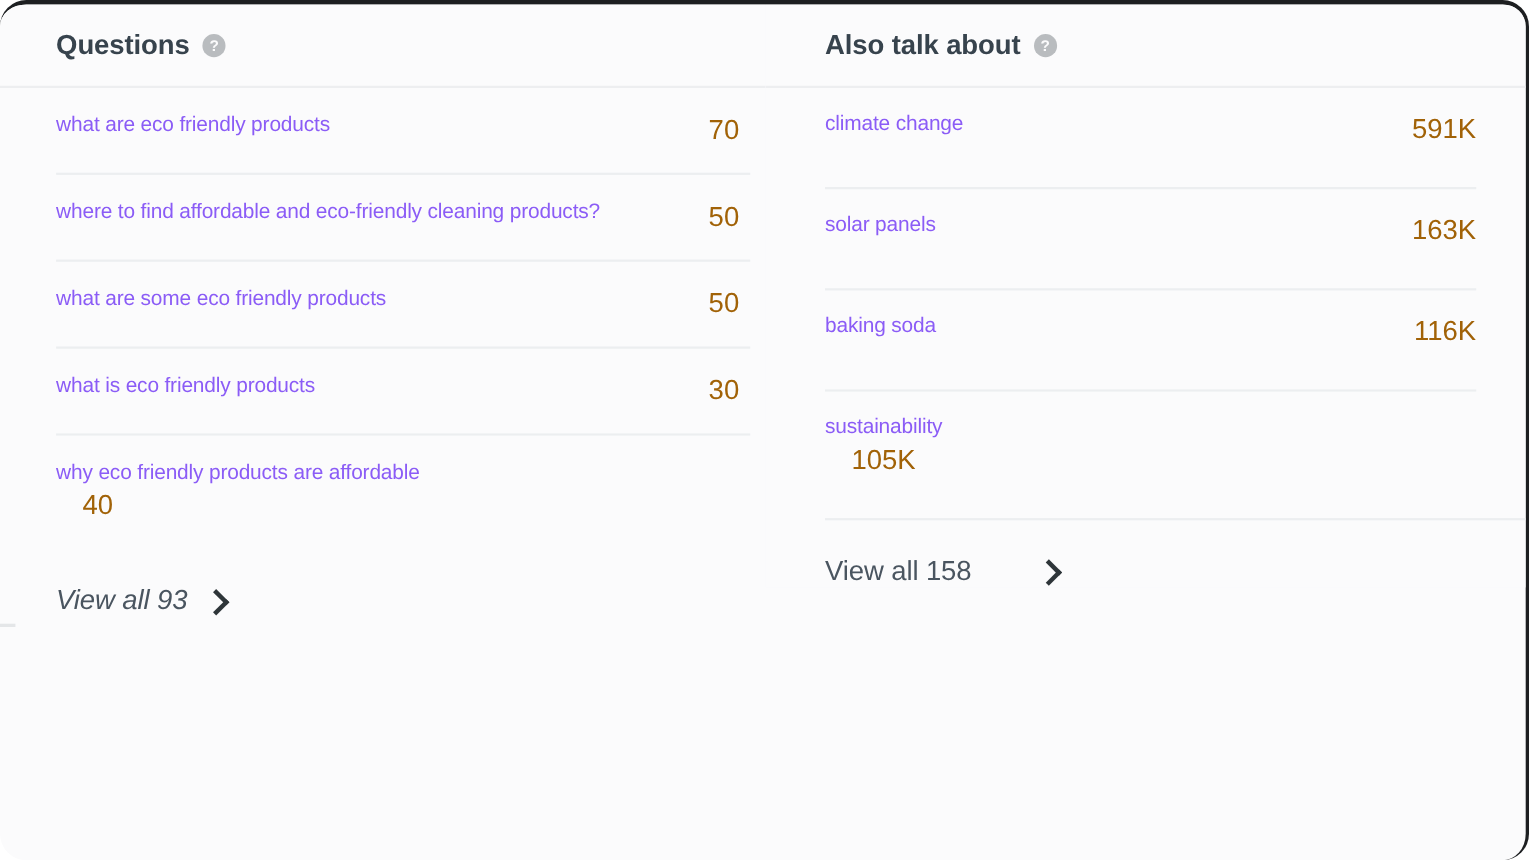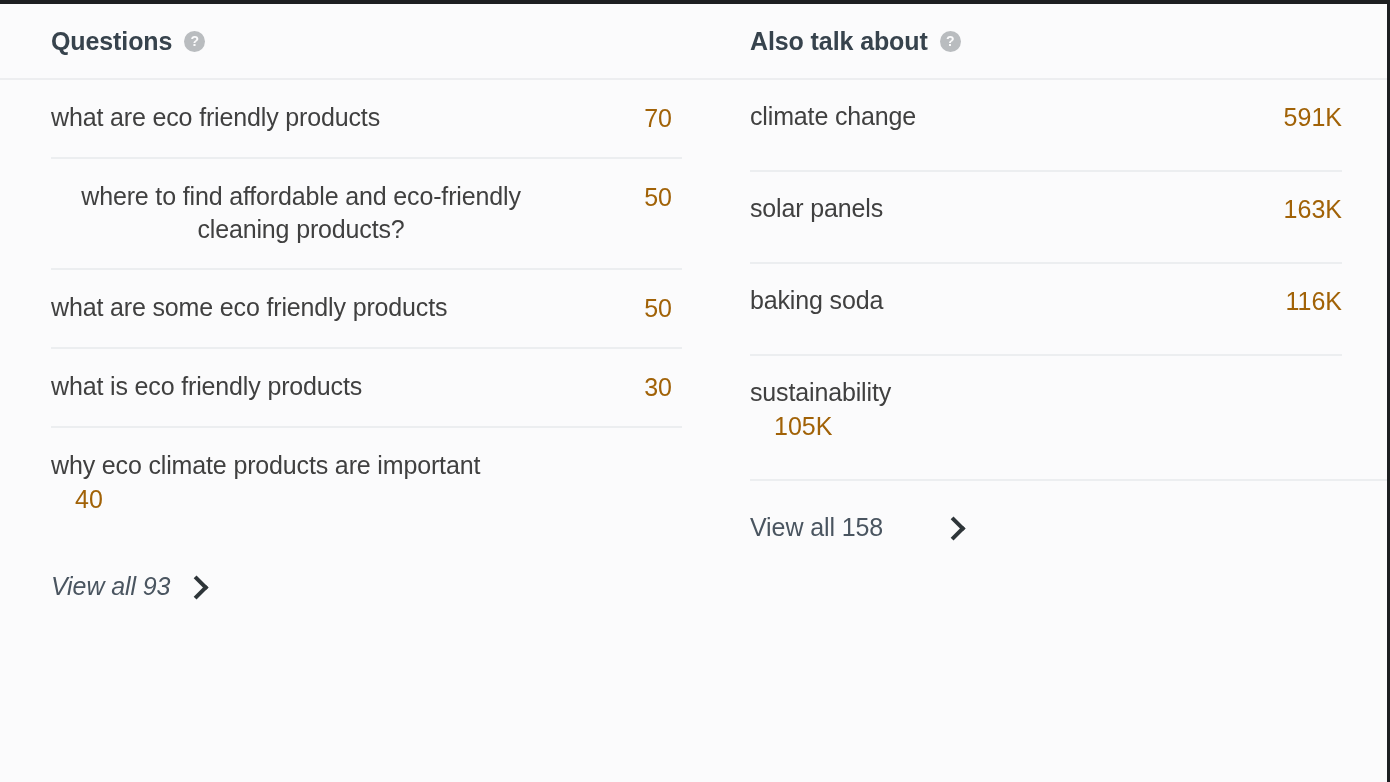--- a/index.html
+++ b/index.html
@@ -17,20 +17,21 @@
 
   .screen {
     position: relative;
     width: 1390px;
     height: 782px;
     background: #fbfbfc;
     box-sizing: border-box;
     border-top: 4px solid #1d1f21;
     border-right: 3px solid #1d1f21;
     overflow: hidden;
+    border-radius: 24px;
   }
 
   .panels {
     display: flex;
     width: 100%;
     height: 100%;
     align-items: flex-start;
   }
 
   .panel {
@@ -115,23 +116,23 @@
     margin-right: 6px;
   }
 
   .panel-right .row {
     padding: 20px 0 36px 0;
   }
 
   .row:last-child { border-bottom: none; flex-direction: column; }
 
   .row-label {
-    font-size: 25px;
+    font-size: 19px;
     line-height: 1.32;
-    color: #404040;
+    color: #8b5cf6;
     letter-spacing: -0.15px;
     max-width: 500px;
     text-align: center;
   }
 
   .panel-right .row-label { max-width: 470px; }
 
   .row-value {
     font-size: 25px;
     line-height: 1.32;
@@ -213,21 +214,21 @@
         </li>
         <li class="row">
           <span class="row-label">what are some eco friendly products</span>
           <span class="row-value">50</span>
         </li>
         <li class="row">
           <span class="row-label">what is eco friendly products</span>
           <span class="row-value">30</span>
         </li>
         <li class="row">
-          <span class="row-label">why eco climate products are important</span>
+          <span class="row-label">why eco friendly products are affordable</span>
           <span class="row-value">40</span>
         </li>
       </ul>
 
       <div class="rows-bottom-border"></div>
 
       <div class="view-all">
         <span>View all 93</span>
         <span class="chevron-right"></span>
       </div>

